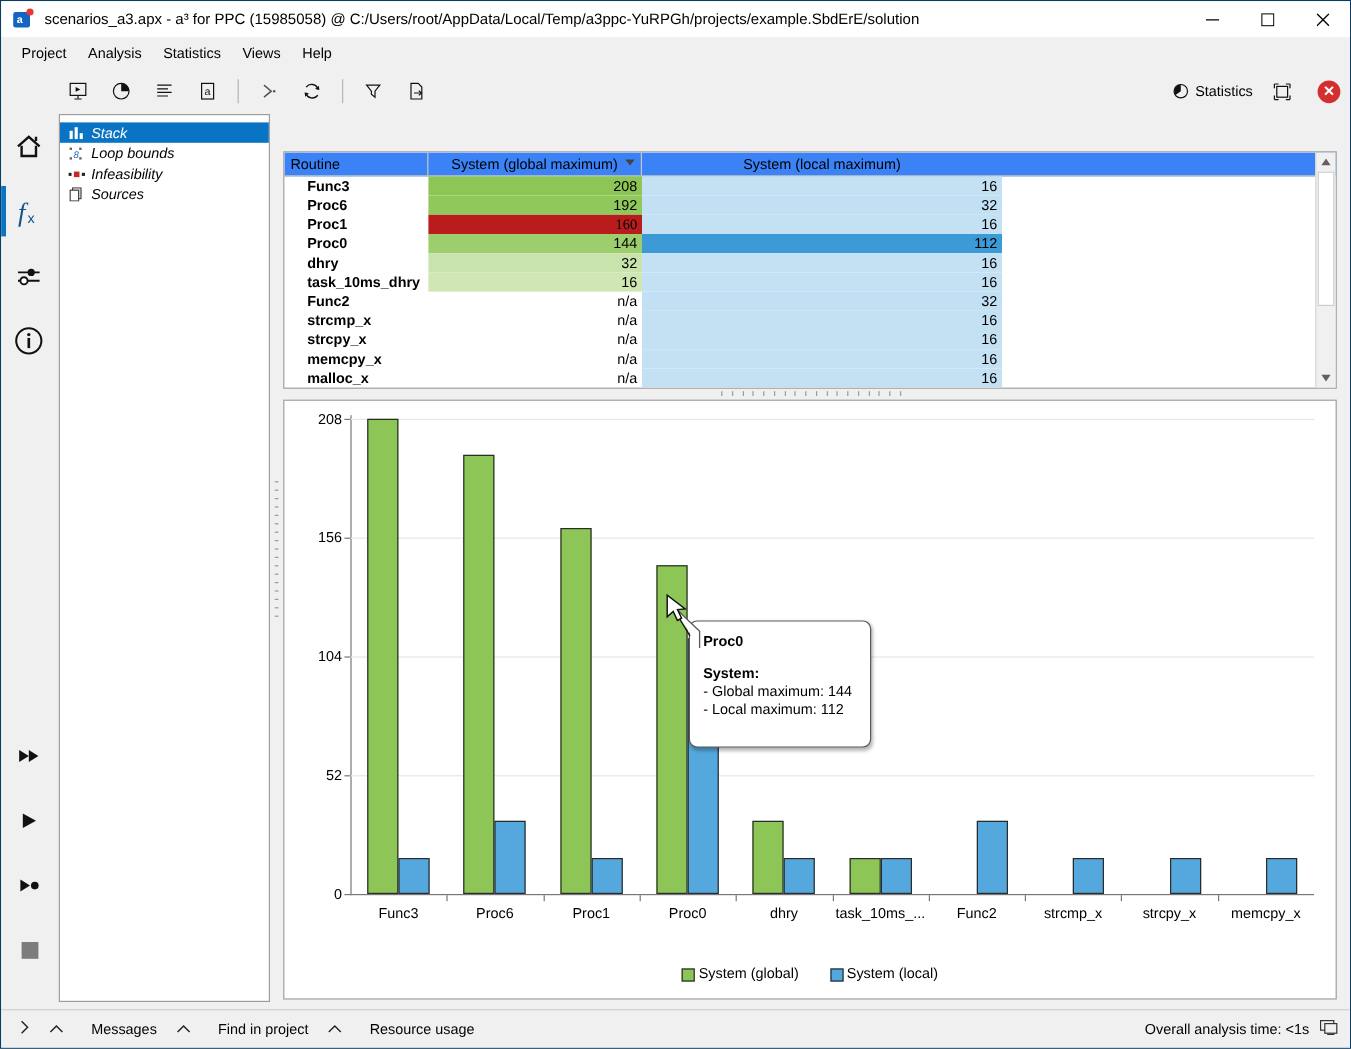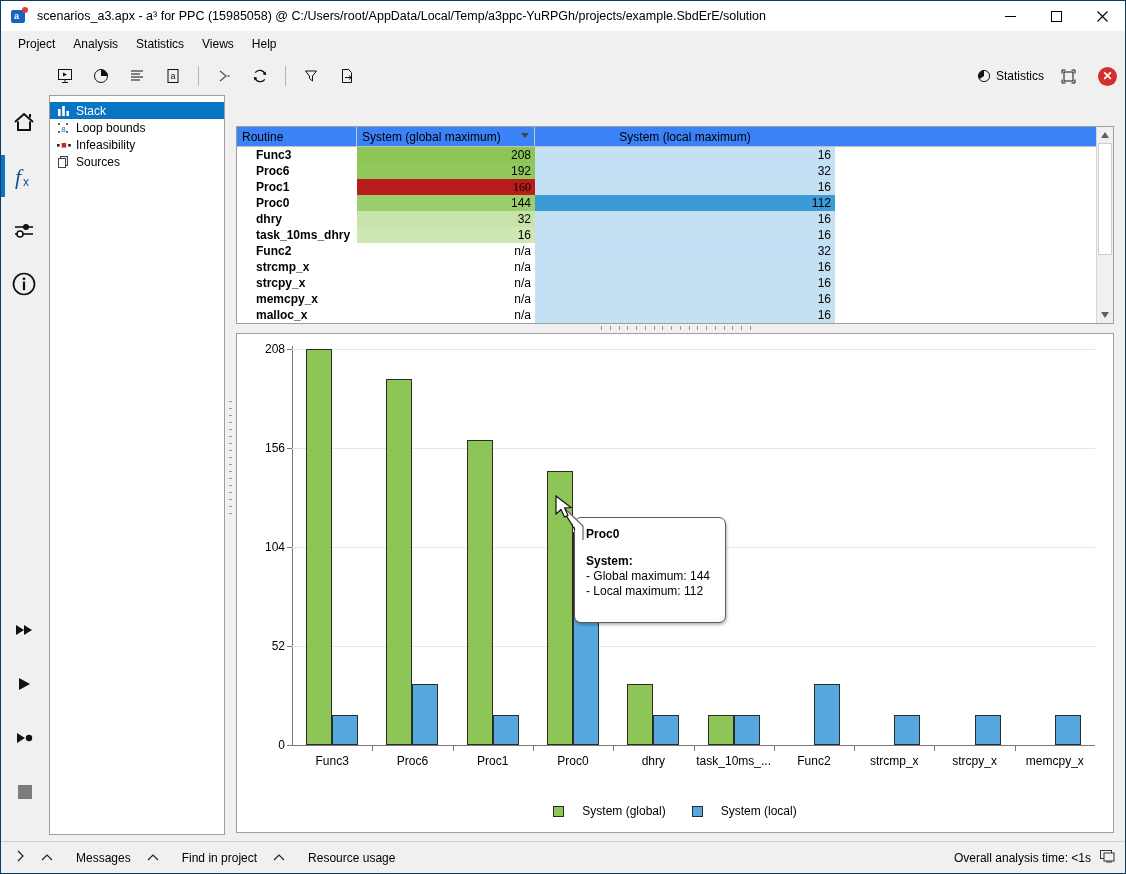--- a/index.html
+++ b/index.html
@@ -42,21 +42,21 @@
 
   
   .rail{position:absolute;left:0;top:94px;width:46px;height:748px;background:#f0f0f0;}
   .rail-btn{width:46px;height:54px;display:flex;align-items:center;justify-content:center;
             position:relative;cursor:default;}
   .rail-btn.active::before{content:"";position:absolute;left:0;top:6px;width:4px;height:42px;background:#0a74c4;}
   .rail-bottom{position:absolute;left:0;bottom:24px;width:46px;}
 
   
   .tree{position:absolute;left:48px;top:94px;width:176px;height:740px;background:#fff;
-        border:1px solid #9e9e9e;box-sizing:border-box;}
+        border:1px solid #9e9e9e;box-sizing:border-box;font-style:italic;}
   .tree-row{height:17px;display:flex;align-items:center;padding-left:6px;font-size:12px;cursor:default;}
   .tree-row.sel{background:#0a74c4;color:#fff;}
   .tree-ico{width:15px;height:14px;margin-right:5px;display:flex;align-items:center;justify-content:center;flex:none;}
 
   
   .vsplit{position:absolute;left:226px;top:400px;width:7px;height:120px;}
   .vsplit i{display:block;width:3px;height:1px;background:#9a9a9a;margin:0 auto 6px auto;}
   .hsplit{position:absolute;left:600px;top:322px;width:150px;height:9px;display:flex;
           align-items:center;justify-content:space-between;}
   .hsplit i{display:block;width:1px;height:4px;background:#9a9a9a;}
@@ -74,21 +74,21 @@
               display:flex;align-items:center;justify-content:center;cursor:default;}
   .visible-lbl{position:absolute;left:404px;top:4px;font-size:12px;}
 
   
   .tablewrap{position:absolute;left:235px;top:125px;width:878px;height:198px;
              border:1px solid #9e9e9e;background:#fff;box-sizing:border-box;overflow:hidden;}
   .thead{display:flex;height:19px;background:#3b82f6;border-bottom:1px solid #c0c0c0;}
   .th{font-size:12px;display:flex;align-items:center;box-sizing:border-box;
       border-right:1px solid #c8c8c8;padding:0 5px;cursor:default;position:relative;}
   .th.c0{width:120px;}
-  .th.c1{width:178px;justify-content:flex-start;}
+  .th.c1{width:178px;justify-content:center;}
   .th.c2{width:300px;justify-content:center;border-right:0;}
   .th .sortcaret{position:absolute;right:5px;top:6px;width:0;height:0;
                  border-left:4px solid transparent;border-right:4px solid transparent;border-top:5px solid #444;}
   .trow{display:flex;height:16px;align-items:center;}
   .td{font-size:12px;box-sizing:border-box;display:flex;align-items:center;height:16px;}
   .td.name{width:120px;padding-left:19px;font-weight:bold;}
   .td.v1{width:178px;justify-content:flex-end;padding-right:4px;}
   .td.v2{width:300px;justify-content:flex-end;padding-right:4px;}
   .td.sel{background:#3c9ad6 !important;}
   .vscroll{position:absolute;right:0;top:0;width:16px;height:196px;background:#f0f0f0;
@@ -108,21 +108,21 @@
   .ytick{position:absolute;left:-5px;width:5px;height:1px;background:#777;}
   .yaxis{position:absolute;left:0;top:0;bottom:0;width:1px;background:#777;}
   .xaxis{position:absolute;left:0;right:0;bottom:0;height:1px;background:#777;}
   .xtick{position:absolute;bottom:-5px;width:1px;height:5px;background:#777;}
   .xlabel{position:absolute;top:100%;margin-top:8px;font-size:12px;transform:translateX(-50%);white-space:nowrap;}
   .bar{position:absolute;bottom:1px;border:1px solid #2b2b2b;box-sizing:border-box;}
   .bar.g{background:#8dc656;}
   .bar.b{background:#55a8dd;}
   .legend{position:absolute;left:0;right:0;bottom:14px;display:flex;align-items:center;
           justify-content:center;gap:26px;}
-  .leg{display:flex;align-items:center;gap:18px;font-size:12px;cursor:default;}
+  .leg{display:flex;align-items:flex-end;gap:3px;font-size:12px;cursor:default;}
   .swatch{width:11px;height:11px;border:1px solid #2b2b2b;box-sizing:border-box;}
 
   
   .tooltip{position:absolute;left:573px;top:516px;width:152px;height:106px;background:#fff;
            border:1px solid #5a5a5a;border-radius:7px;box-sizing:border-box;padding:9px 11px;
            box-shadow:1px 2px 3px rgba(0,0,0,.28);z-index:6;}
   .tt-title{font-size:12px;font-weight:bold;margin-bottom:13px;}
   .tt-sec{font-size:12px;font-weight:bold;margin-bottom:1px;}
   .tt-line{font-size:12px;line-height:15px;}
   .cursor{position:absolute;left:554px;top:494px;z-index:7;}

